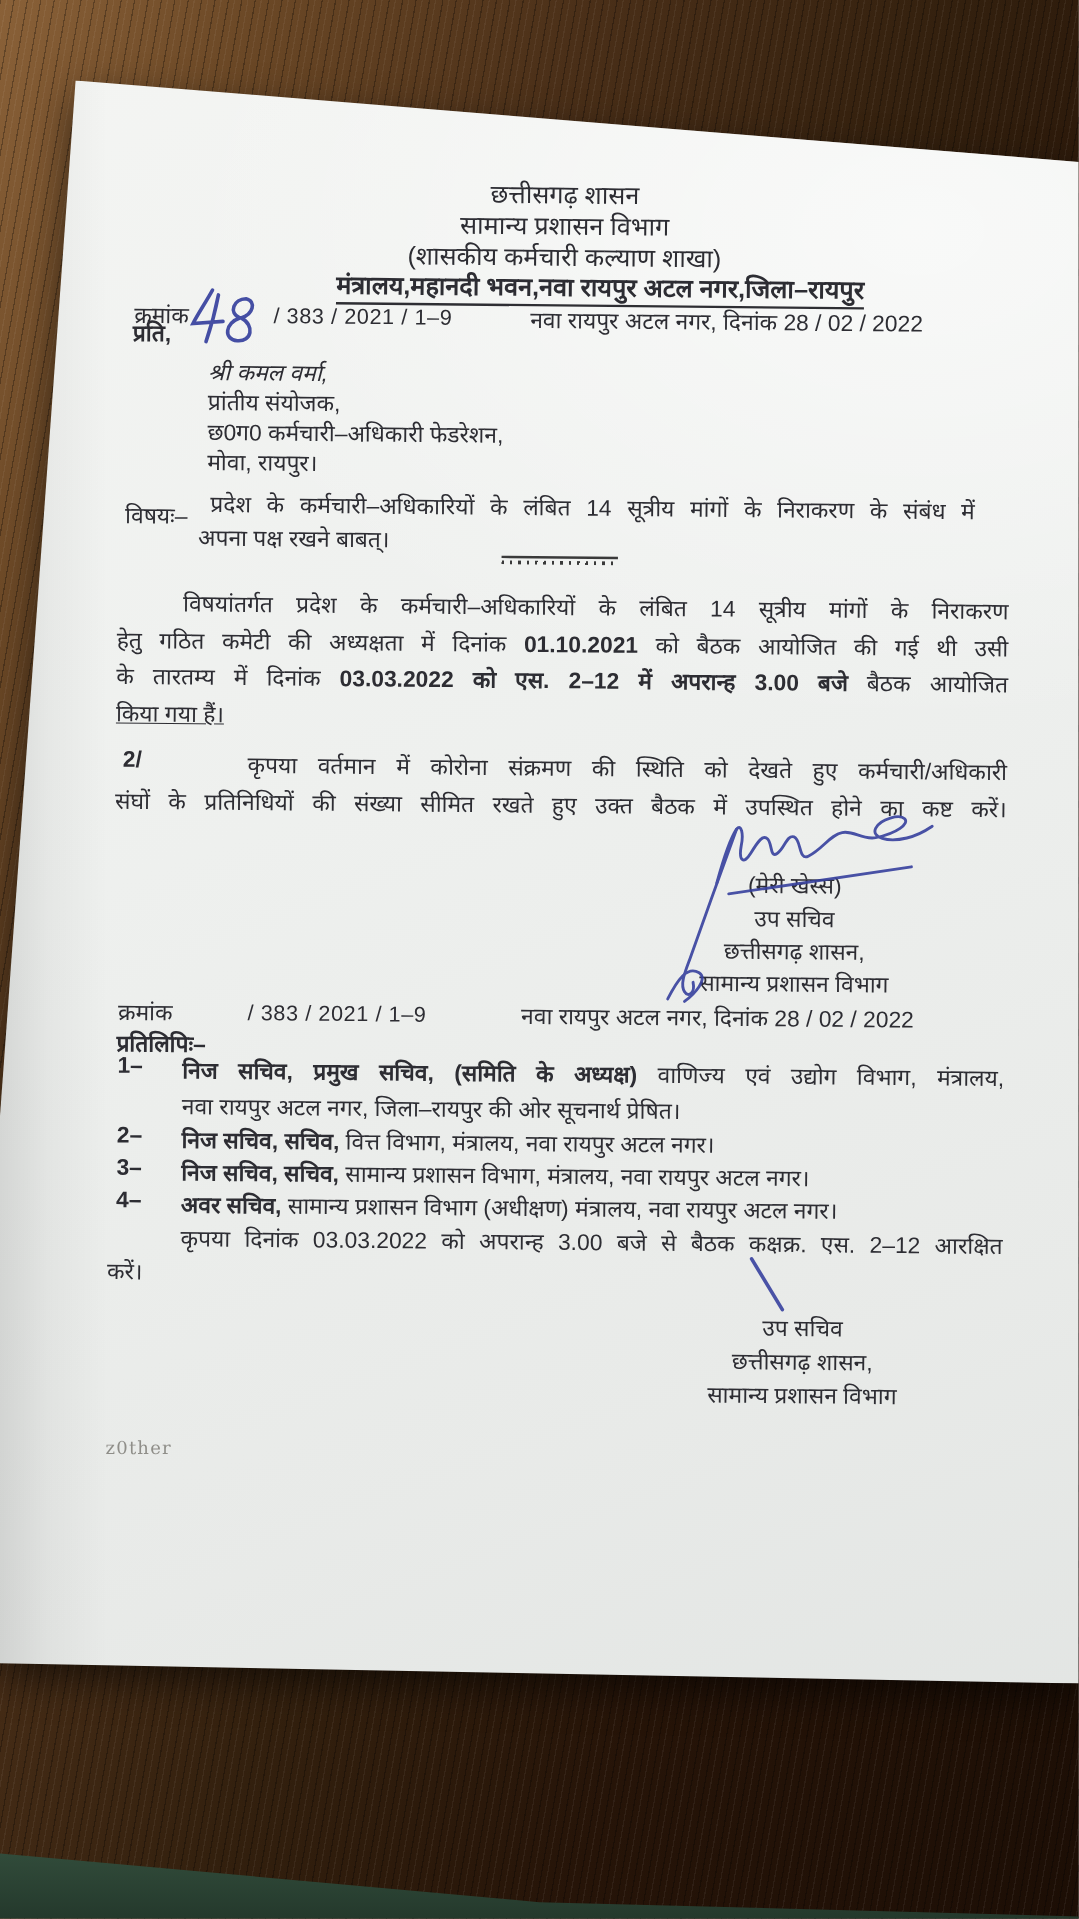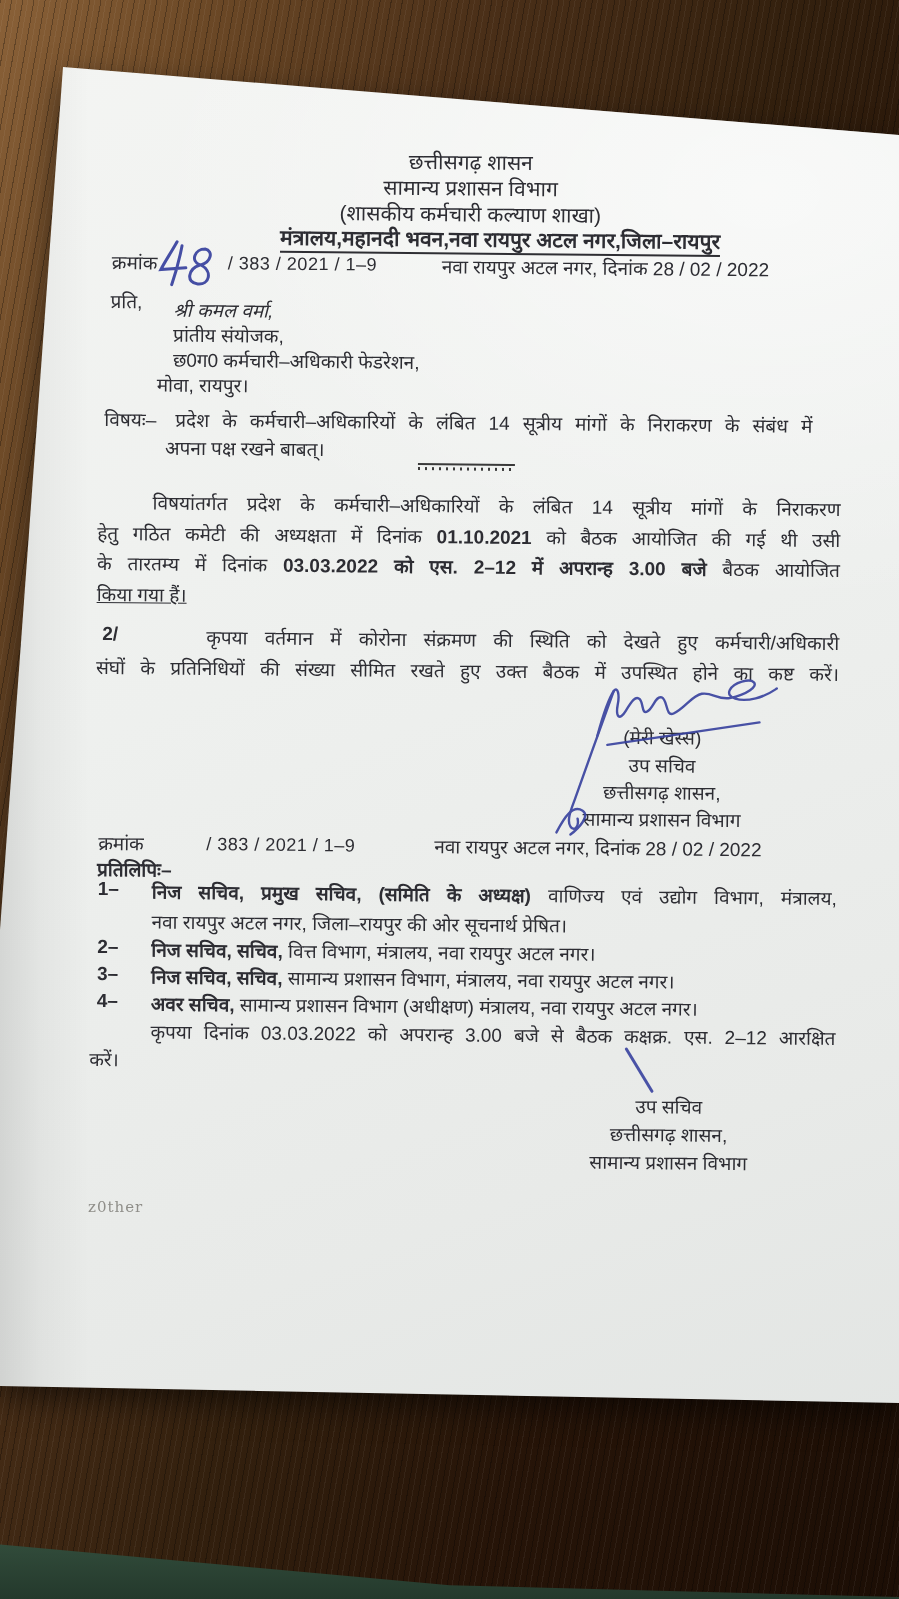--- a/index.html
+++ b/index.html
@@ -51,27 +51,27 @@
 
   <div class="ln hdr ctr" style="left:140px;top:144px;width:660px;">छत्तीसगढ़ शासन</div>
   <div class="ln hdr ctr" style="left:140px;top:170px;width:660px;">सामान्य प्रशासन विभाग</div>
   <div class="ln hdr ctr" style="left:140px;top:196px;width:660px;">(शासकीय कर्मचारी कल्याण शाखा)</div>
   <div class="ln hdr ctr b" style="left:170px;top:221px;width:660px;"><span class="ul-span">मंत्रालय,महानदी भवन,नवा रायपुर अटल नगर,जिला–रायपुर</span></div>
 
   <div class="ln" style="left:112px;top:249px;">क्रमांक</div>
   <div class="ln num" style="left:228px;top:252px;">/ 383 / 2021 / 1–9</div>
   <div class="ln" style="left:442px;top:250px;">नवा रायपुर अटल नगर, दिनांक 28 / 02 / 2022</div>
 
-  <div class="ln" style="left:111px;top:288px;">प्रति,</div>
+  <div class="ln" style="left:111px;top:264px;font-weight:bold;">प्रति,</div>
   <div class="ln" style="left:174px;top:296px;font-style:italic;">श्री कमल वर्मा,</div>
   <div class="ln" style="left:174px;top:321px;">प्रांतीय संयोजक,</div>
   <div class="ln" style="left:174px;top:346px;">छ0ग0 कर्मचारी–अधिकारी फेडरेशन,</div>
-  <div class="ln" style="left:158px;top:371px;text-align:right;">मोवा, रायपुर।</div>
+  <div class="ln" style="left:174px;top:371px;text-align:right;">मोवा, रायपुर।</div>
 
-  <div class="ln" style="left:106px;top:406px;">विषयः–</div>
+  <div class="ln" style="left:106px;top:416px;">विषयः–</div>
   <div class="ln fill" style="left:177px;top:406px;width:637px;">प्रदेश के कर्मचारी–अधिकारियों के लंबित 14 सूत्रीय मांगों के निराकरण के संबंध में</div>
   <div class="ln" style="left:167px;top:434px;">अपना पक्ष रखने बाबत्।</div>
 
   <div class="divider"></div>
 
   <div class="ln fill" style="left:155px;top:489px;width:688px;">विषयांतर्गत प्रदेश के कर्मचारी–अधिकारियों के लंबित 14 सूत्रीय मांगों के निराकरण</div>
   <div class="ln fill" style="left:100px;top:520px;width:743px;"><span>हेतु गठित कमेटी की अध्यक्षता में दिनांक </span><span class="b">01.10.2021</span><span> को बैठक आयोजित की गई थी उसी</span></div>
   <div class="ln fill" style="left:100px;top:550px;width:743px;"><span>के तारतम्य में  दिनांक </span><span class="b">03.03.2022</span><span class="b">  को एस. 2–12 में अपरान्ह 3.00 बजे</span><span> बैठक आयोजित</span></div>
   <div class="ln" style="left:100px;top:581px;text-decoration:underline;">किया गया हैं।</div>
 

